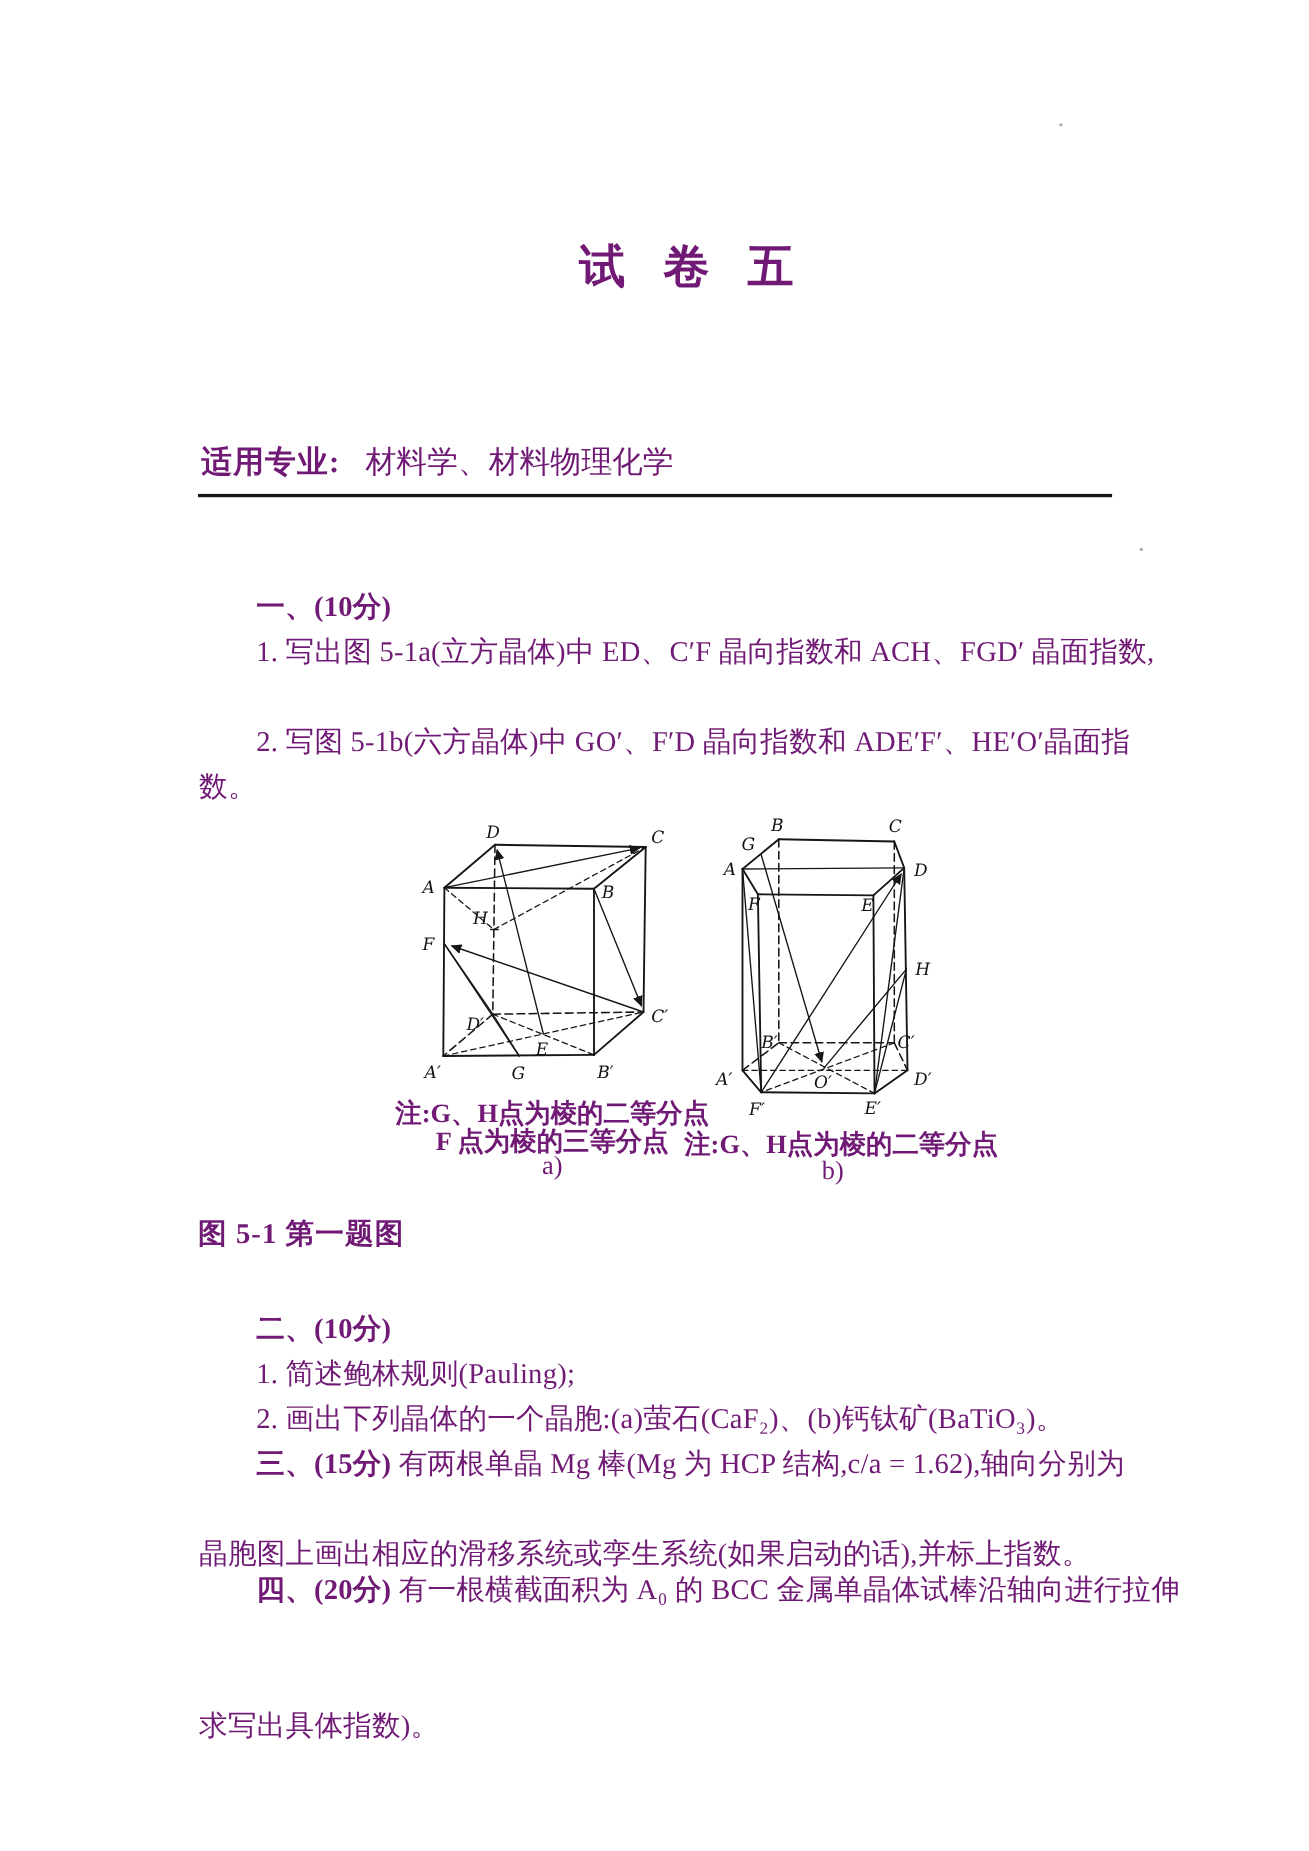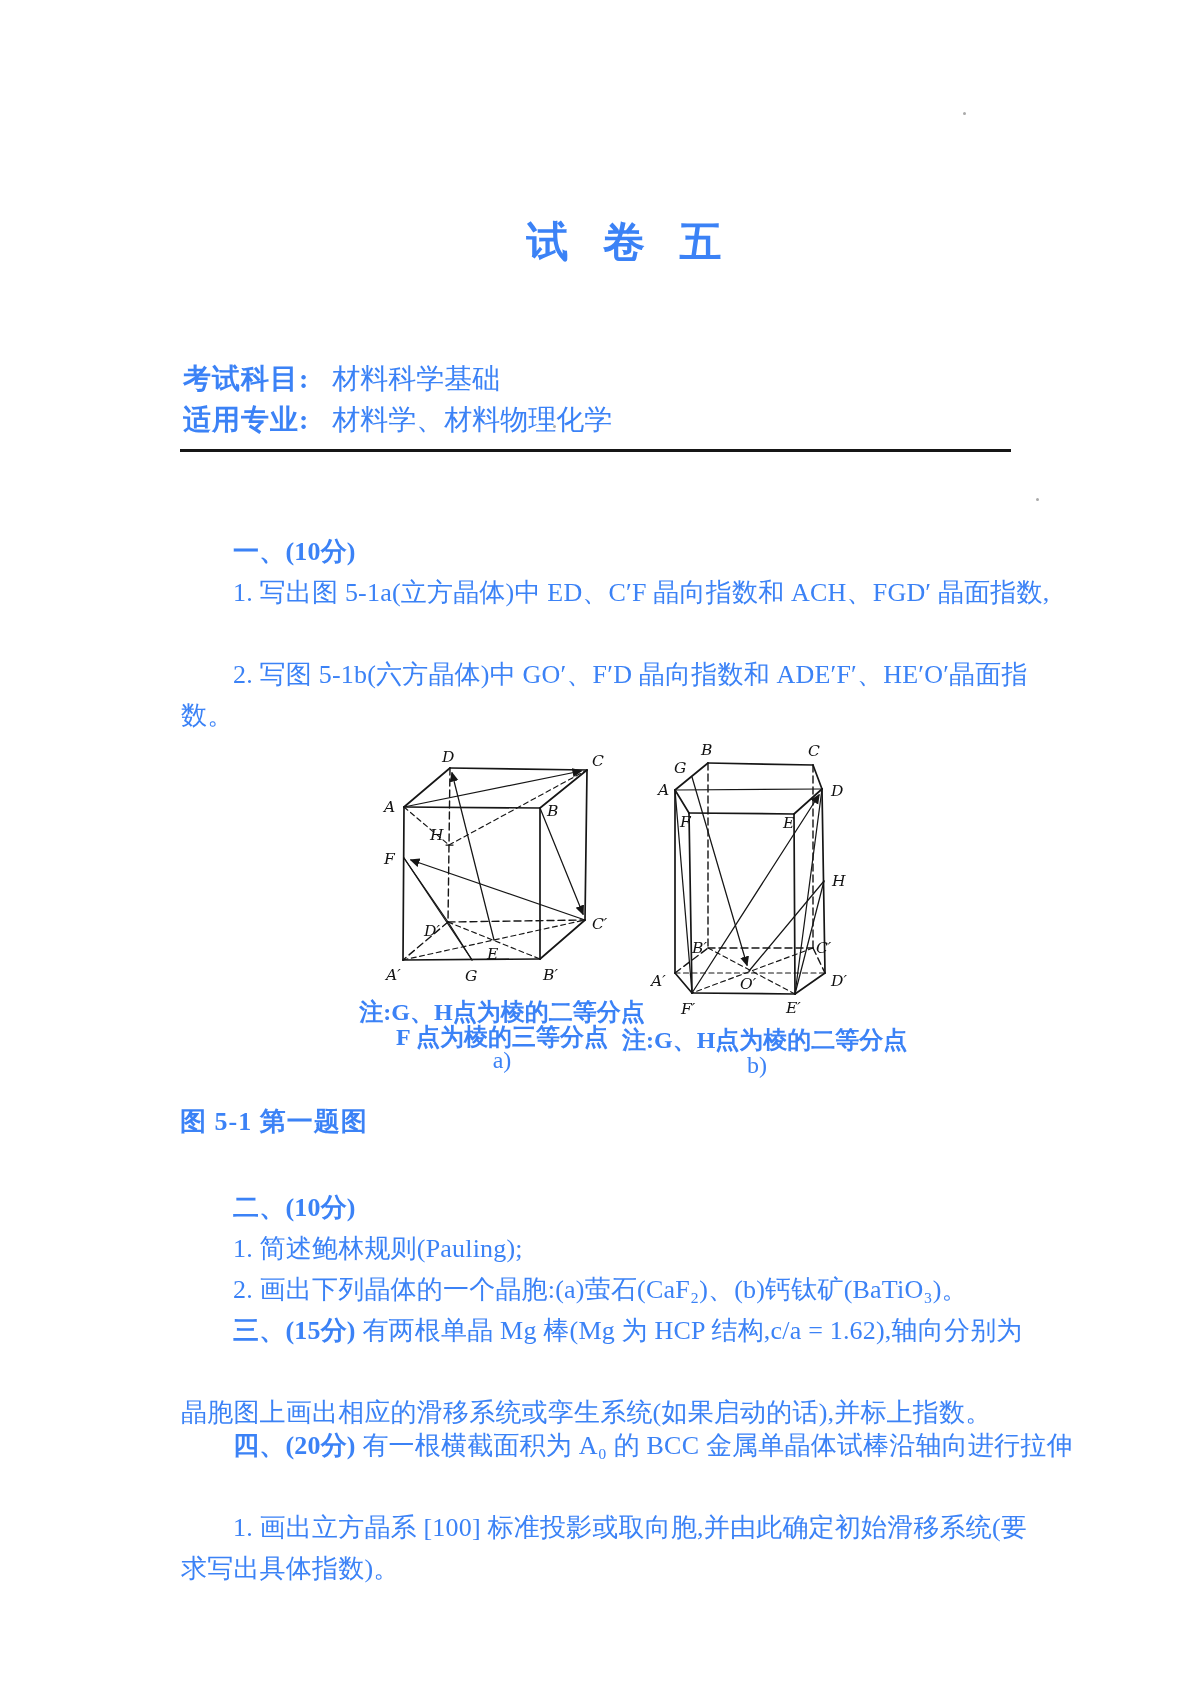--- a/index.html
+++ b/index.html
@@ -1,17 +1,17 @@
 <!DOCTYPE html>
 <html><head>
 <meta charset="utf-8">
 <style>
   html,body{margin:0;padding:0;background:#ededed;}
   .page{position:relative;width:1190px;height:1683px;margin:0 auto;background:#ffffff;
-        font-family:"Liberation Serif","DejaVu Serif",serif;color:#3b82f6;overflow:hidden;}
+        font-family:"Liberation Serif","DejaVu Serif",serif;color:#701a75;overflow:hidden;}
   .t1{position:absolute;left:180px;top:214px;width:830px;box-sizing:border-box;padding-left:70px;
       text-align:center;font-size:42px;font-weight:bold;letter-spacing:12px;white-space:nowrap;}
   .t2{position:absolute;left:160px;top:261px;width:870px;text-align:center;
       font-size:43px;font-weight:bold;letter-spacing:0.5px;white-space:nowrap;}
   .meta{position:absolute;left:183px;font-size:28px;white-space:nowrap;}
   .m1{top:360px;} .m2{top:401px;}
   .lab{font-weight:bold;margin-right:16px;letter-spacing:1px;}
   .rule{position:absolute;left:180px;top:449px;width:831px;height:3px;background:#161616;}
   .ln{position:absolute;font-size:26px;white-space:nowrap;letter-spacing:0.2px;}
   .ind{left:233px;} .flush{left:181px;}
@@ -30,24 +30,20 @@
            font-weight:bold;font-size:26px;letter-spacing:1px;}
   .speck{position:absolute;width:3px;height:3px;border-radius:50%;background:#aaa;}
 </style>
 </head>
 <body>
 
 <div class="page">
 
   <div class="t1">试 卷 五</div>
 
-  <div class="meta m1">
-    <span class="lab">考试科目:</span>
-    <span>材料科学基础</span>
-  </div>
   <div class="meta m2">
     <span class="lab">适用专业:</span>
     <span>材料学、材料物理化学</span>
   </div>
   <div class="rule"></div>
 
   <div class="ln ind b" style="top:534px">一、(10分)</div>
   <div class="ln ind" style="top:575px">1. 写出图 5-1a(立方晶体)中 ED、C′F 晶向指数和 ACH、FGD′ 晶面指数,</div>
   <div class="ln ind" style="top:657px">2. 写图 5-1b(六方晶体)中 GO′、F′D 晶向指数和 ADE′F′、HE′O′晶面指</div>
   <div class="ln flush" style="top:698px">数。</div>
@@ -173,19 +169,18 @@
   <div class="ln ind" style="top:1313px">
     <span class="b">三、(15分)</span>
     <span>有两根单晶 Mg 棒(Mg 为 HCP 结构,c/a = 1.62),轴向分别为</span>
   </div>
   <div class="ln flush" style="top:1395px">晶胞图上画出相应的滑移系统或孪生系统(如果启动的话),并标上指数。</div>
 
   <div class="ln ind" style="top:1428px">
     <span class="b">四、(20分)</span>
     <span>有一根横截面积为 A₀ 的 BCC 金属单晶体试棒沿轴向进行拉伸</span>
   </div>
-  <div class="ln ind" style="top:1510px">1. 画出立方晶系 [100] 标准投影或取向胞,并由此确定初始滑移系统(要</div>
   <div class="ln flush" style="top:1551px">求写出具体指数)。</div>
 
   <div class="speck" style="left:963px;top:112px"></div>
   <div class="speck" style="left:1036px;top:498px"></div>
   <div class="speck" style="left:553px;top:425px"></div>
 </div>
 
 </body></html>

